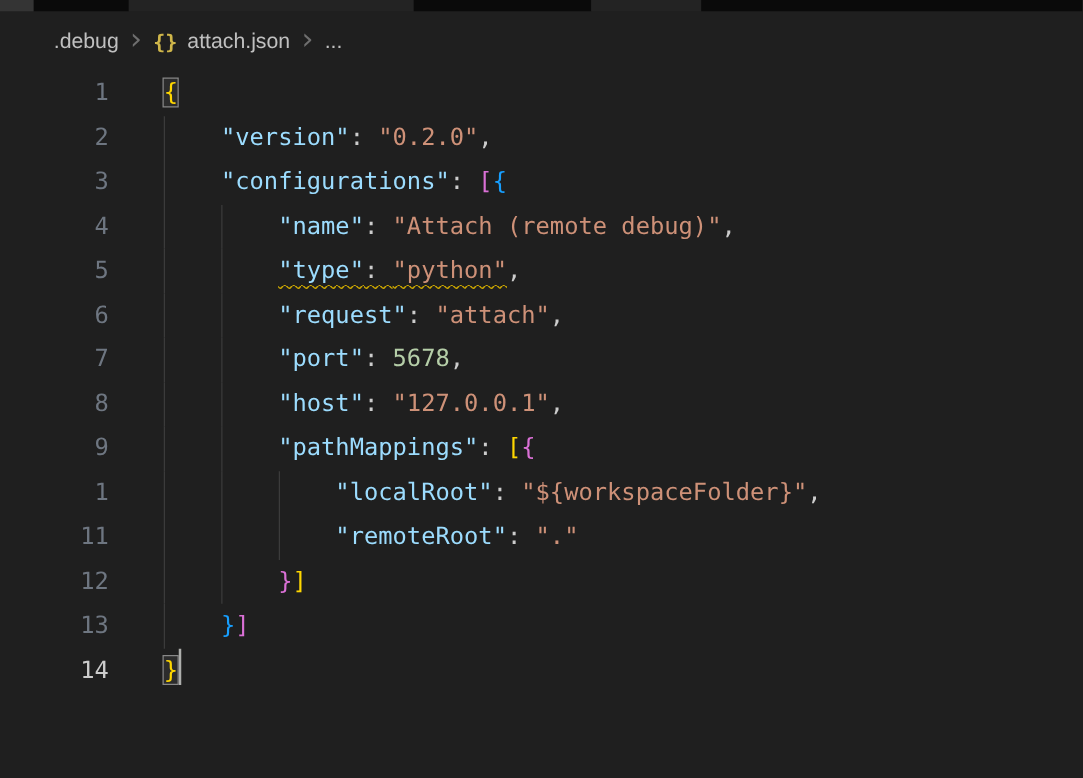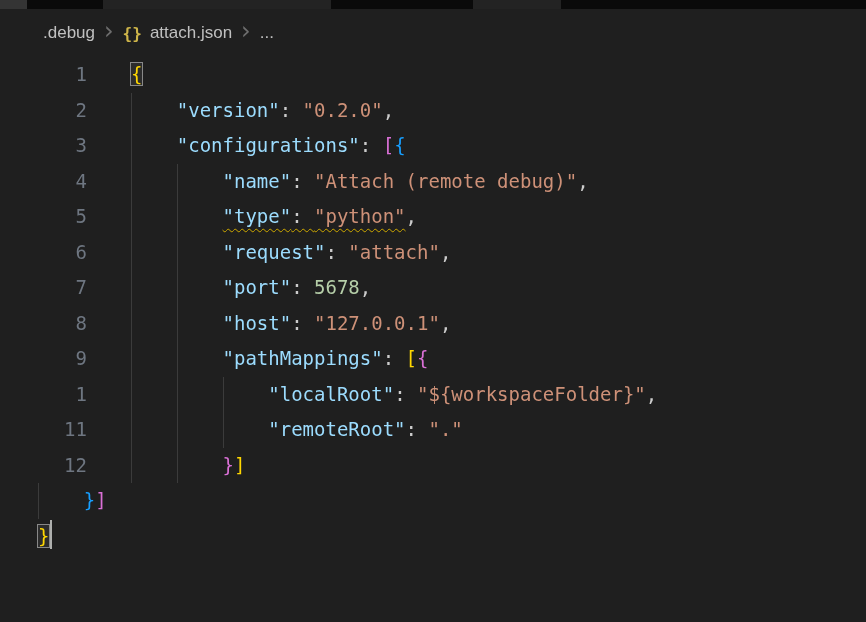--- a/index.html
+++ b/index.html
@@ -167,20 +167,22 @@
       </div>
       <div class="line">
         <div class="gutter">11</div>
         <div class="content"><span class="indent-guide" style="left: calc(var(--code-left-pad) + 0ch);"></span><span class="indent-guide" style="left: calc(var(--code-left-pad) + 4ch);"></span><span class="indent-guide" style="left: calc(var(--code-left-pad) + 8ch);"></span><span style="color: rgb(212, 212, 212);">            </span><span style="color: rgb(156, 220, 254);">"remoteRoot"</span><span style="color: rgb(204, 204, 204);">: </span><span style="color: rgb(206, 145, 120);">"."</span></div>
       </div>
       <div class="line">
         <div class="gutter">12</div>
         <div class="content"><span class="indent-guide" style="left: calc(var(--code-left-pad) + 0ch);"></span><span class="indent-guide" style="left: calc(var(--code-left-pad) + 4ch);"></span><span style="color: rgb(212, 212, 212);">        </span><span style="color: rgb(218, 112, 214);">}</span><span style="color: rgb(255, 215, 0);">]</span></div>
       </div>
       <div class="line">
+        <div class="gutter">13</div>
         <div class="content"><span class="indent-guide" style="left: calc(var(--code-left-pad) + 0ch);"></span><span style="color: rgb(212, 212, 212);">    </span><span style="color: rgb(23, 159, 255);">}</span><span style="color: rgb(218, 112, 214);">]</span></div>
       </div>
       <div class="line">
+        <div class="gutter active">14</div>
         <div class="content"><span class="bracket-match" style="color: rgb(255, 215, 0);">}</span><span class="cursor"></span></div>
       </div>
     </div>
 
 </div>
 
 </body></html>

